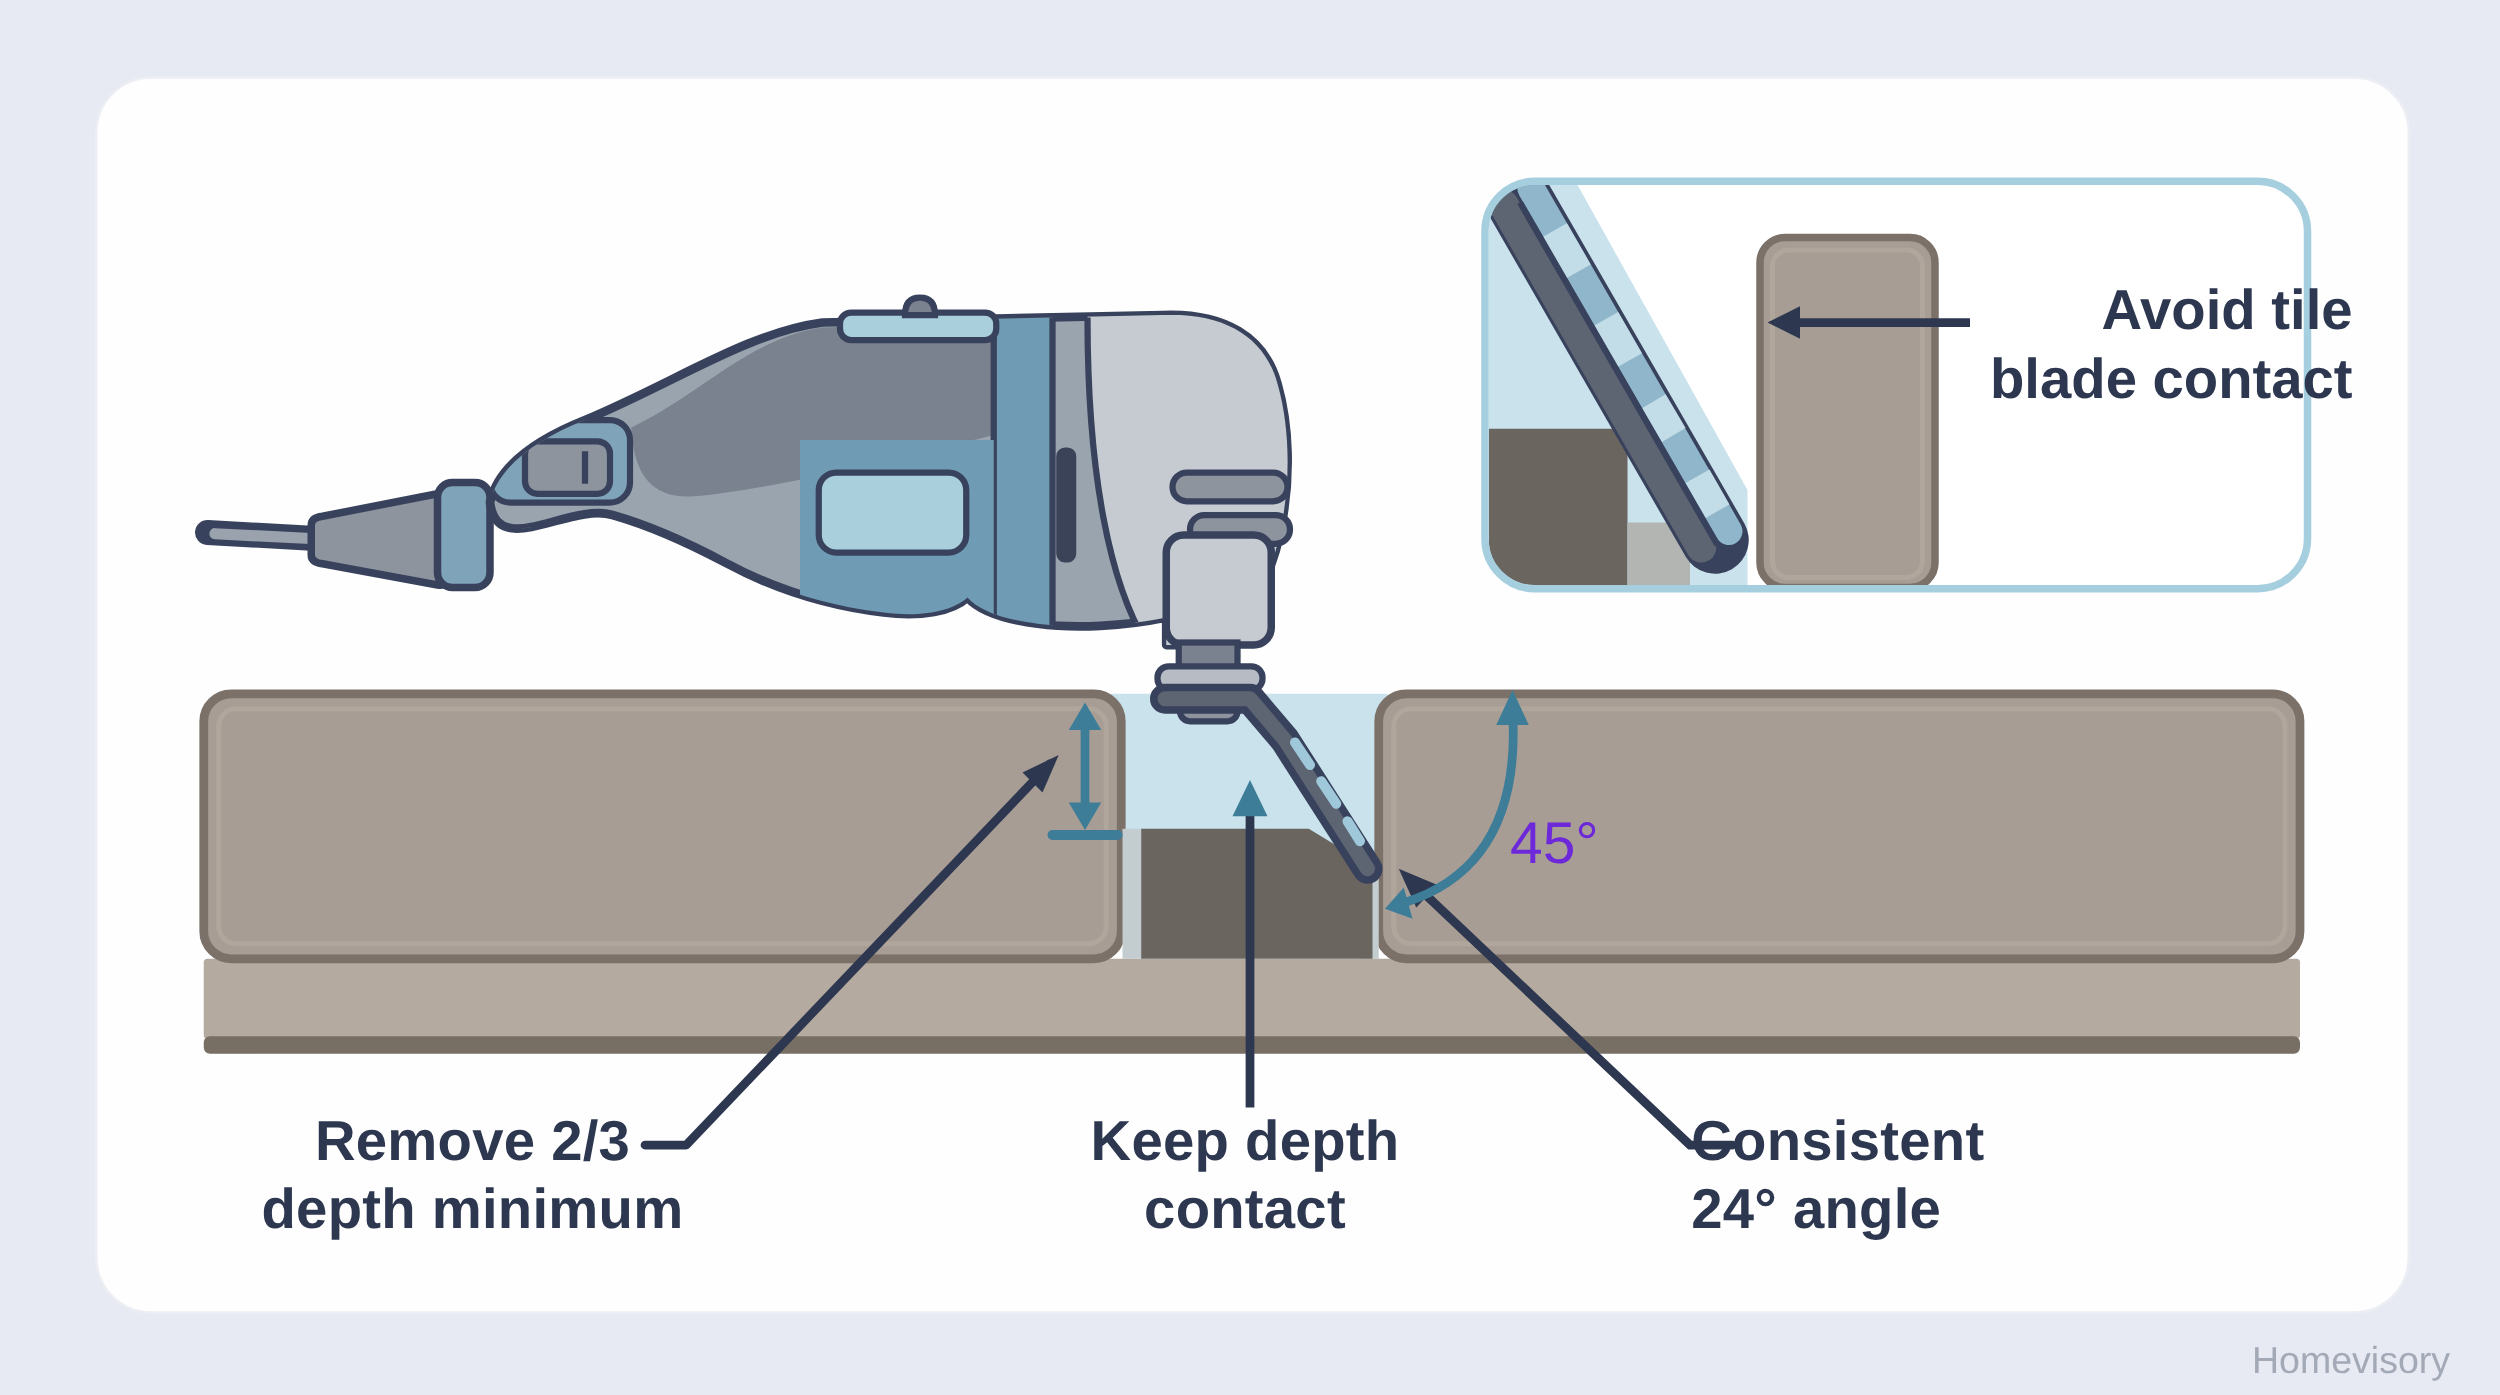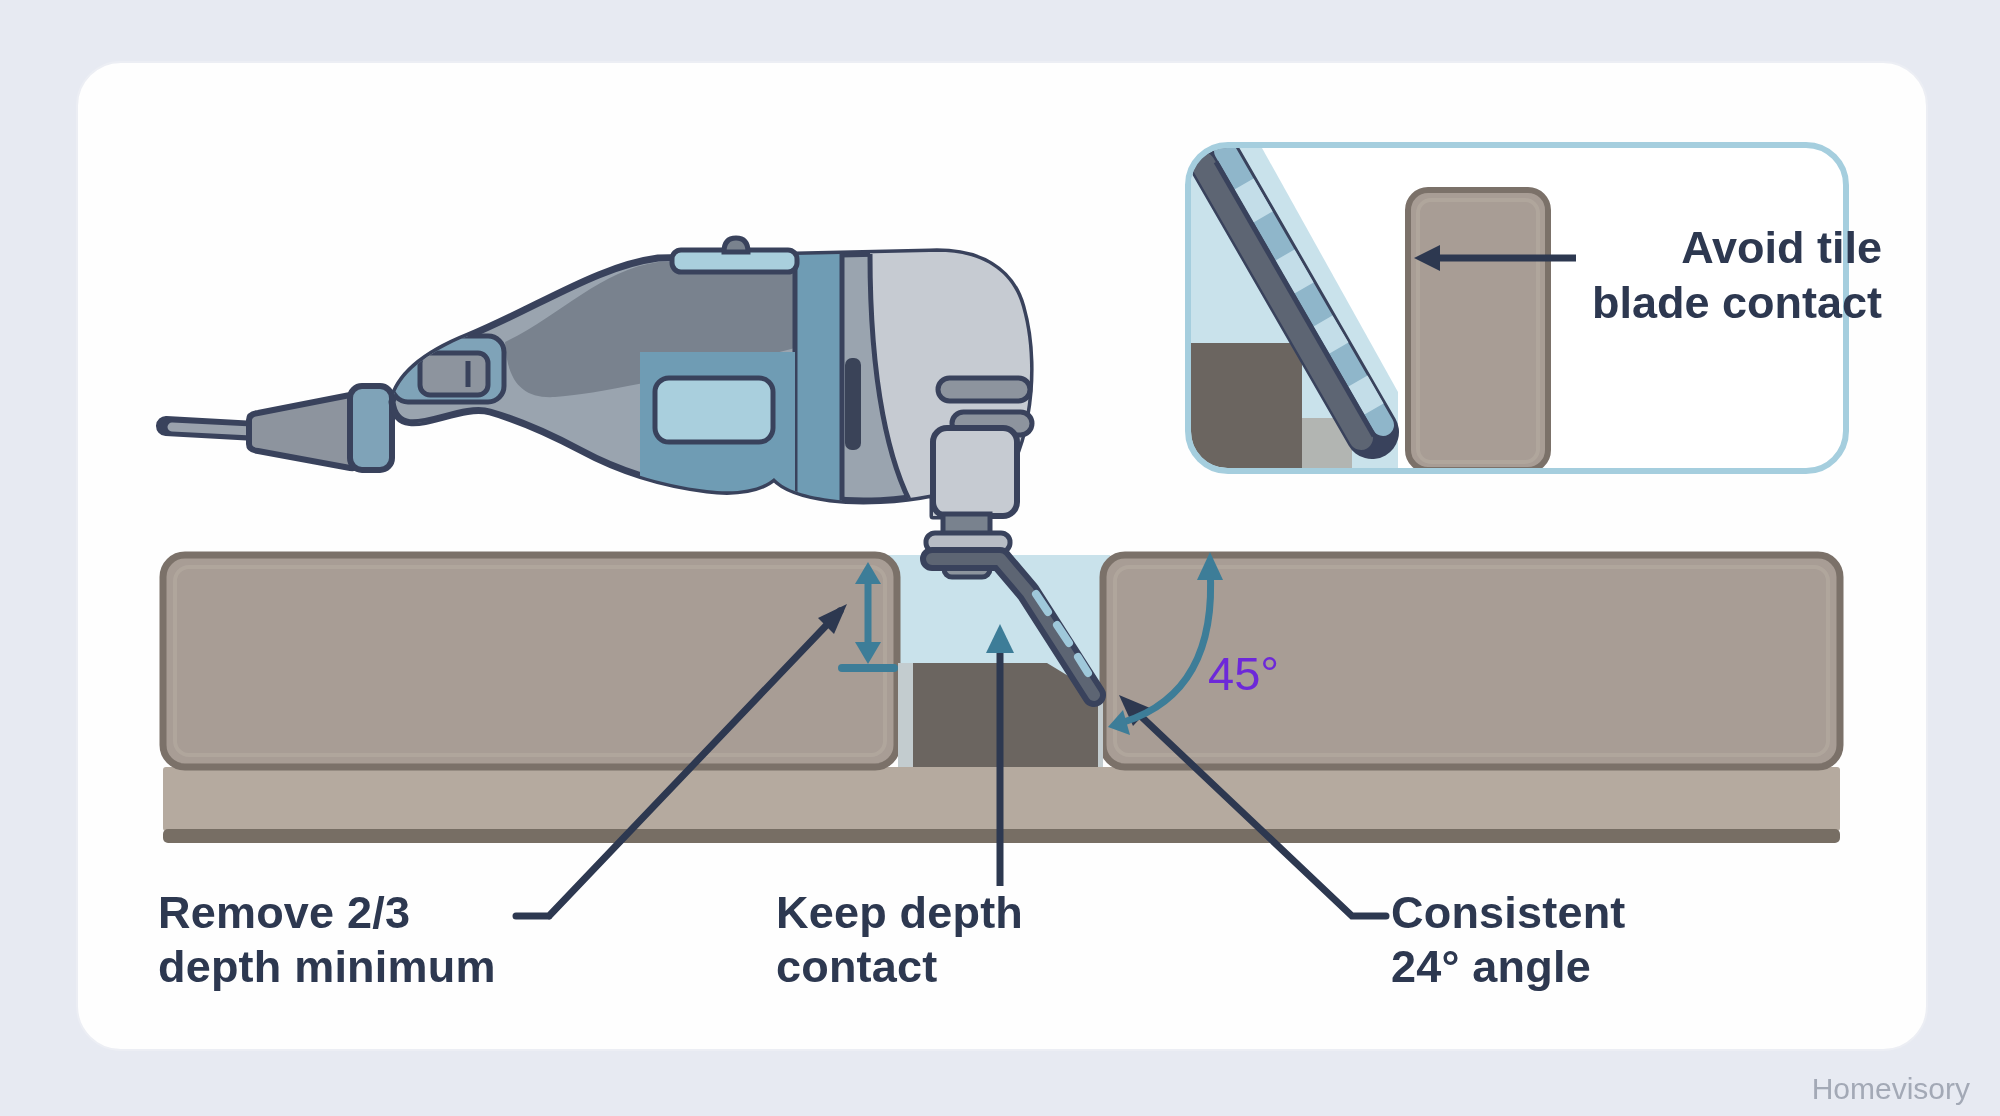--- a/index.html
+++ b/index.html
@@ -10,32 +10,32 @@
   }
   #scene{position:absolute;left:0;top:0;width:2000px;height:1116px;}
   .label{
     position:absolute;
     color:#2d3850;
     font-size:45px;
     line-height:54px;
     font-weight:600;
     letter-spacing:0.2px;
   }
-  .label.centered{width:440px;}
+  .label.centered{width:440px;text-align:center;}
   .label .line{display:block;}
   #angle-value{
     position:absolute;left:1208px;top:646px;
     color:#6d28d9;font-size:47px;font-weight:400;
   }
   #inset-label{
     position:absolute;left:1592px;top:220px;
     color:#2d3850;font-size:45px;line-height:55px;font-weight:600;text-align:right;
   }
   #watermark{
-    position:absolute;right:30px;top:1072px;
+    position:absolute;right:40px;top:1072px;
     color:#a3a9b6;font-size:30px;font-weight:400;
   }
 </style>
 </head>
 <body>
 
 <svg id="scene" viewBox="0 0 2000 1116">
   <defs>
     <clipPath id="bodyClip">
       <path d="M392,402 C398,374 428,352 468,336 C540,306 598,266 658,258 L930,252
@@ -182,21 +182,21 @@
 <div class="label centered" style="left:158px;top:886px;">
   <span class="line">Remove 2/3</span>
   <span class="line">depth minimum</span>
 </div>
 
 <div class="label centered" style="left:776px;top:886px;">
   <span class="line">Keep depth</span>
   <span class="line">contact</span>
 </div>
 
-<div class="label" style="left:1391px;top:886px;">
+<div class="label" style="left:1353px;top:886px;">
   <span class="line">Consistent</span>
   <span class="line">24° angle</span>
 </div>
 
 <div id="angle-value">45°</div>
 
 <div id="inset-label">
   <span class="line" style="display:block;">Avoid tile</span>
   <span class="line" style="display:block;">blade contact</span>
 </div>

